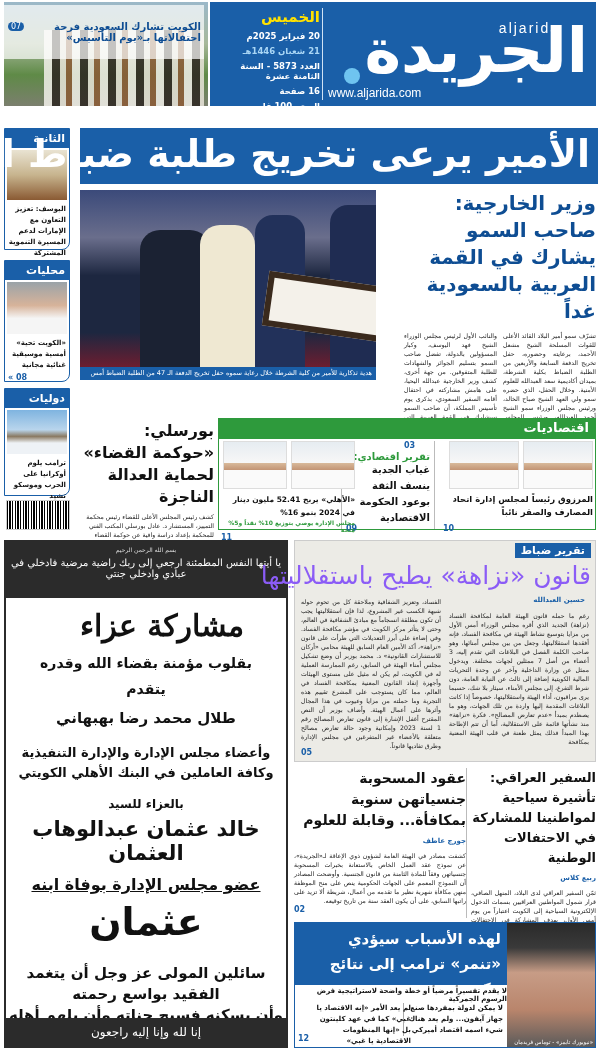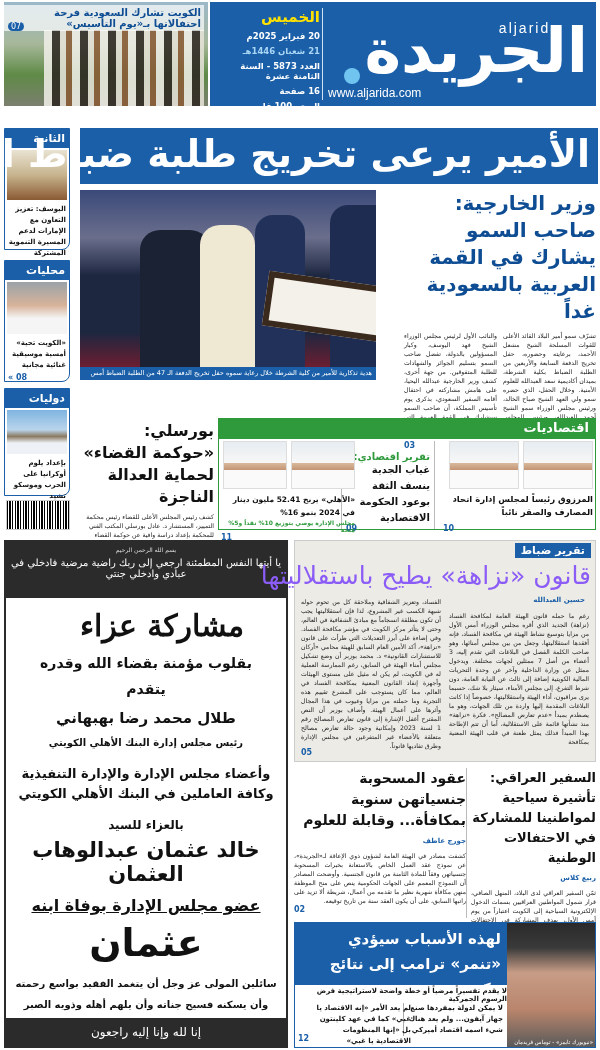--- a/index.html
+++ b/index.html
@@ -15,21 +15,21 @@
   #masthead .dot { position: absolute; left: 134px; top: 66px; width: 16px; height: 16px; border-radius: 50%; background: #6fc4f0; }
   #masthead .divider { position: absolute; left: 112px; top: 6px; width: 1px; height: 92px; background: #cfe2f5; }
   #masthead .dateblock { position: absolute; left: 4px; top: 6px; width: 106px; color: #fff; direction: rtl; text-align: right; }
   .dateblock .day { font-size: 15px; font-weight: bold; color: #ffe100; }
   .dateblock .line { font-size: 8.5px; font-weight: bold; margin-top: 5px; }
   .dateblock .hijri { color: #a9d6f5; }
 
   
   #top-photo { left: 4px; top: 2px; width: 204px; height: 104px; background: linear-gradient(180deg,#9bb8c9 0%,#a7b89a 40%,#5f8a47 70%,#7b7f6e 100%); }
   #top-photo .people { position:absolute; left:40px; top:28px; width:160px; height:76px; background: repeating-linear-gradient(90deg,#f2f0ea 0 8px,#2c2520 8px 16px,#e8e4da 16px 22px,#8b5a35 22px 28px); opacity:.85; }
-  #top-photo .caption { position:absolute; right:4px; top:3px; font-size: 10px; font-weight: bold; color: #0e4d93; background: rgba(255,255,255,.7); padding: 2px 3px; direction: rtl; }
+  #top-photo .caption { position:absolute; right:4px; top:3px; font-size: 10px; font-weight: bold; color: #0e4d93; background: rgba(255,255,255,.7); padding: 16px 3px; direction: rtl; }
   #top-photo .pageref { position:absolute; left:4px; top:20px; font-size: 8px; color:#fff; background:#1a5fa8; padding:0 3px; border-radius:6px; }
 
   
   .sidebox { left: 4px; width: 66px; border: 1px solid #1a5fa8; border-radius: 0 0 8px 0; }
   .sidebox .head { background: #1a5fa8; color:#fff; font-size: 11px; font-weight: bold; text-align: right; padding: 3px 4px; direction: rtl; }
   .sidebox .img { height: 50px; margin: 2px; }
   .sidebox .txt { font-size: 7px; font-weight: bold; line-height: 11px; padding: 2px 3px; direction: rtl; text-align: right; color:#111; }
   .sidebox .ref { font-size: 8px; color:#1a5fa8; font-weight:bold; padding: 0 3px 2px; }
 
   
@@ -75,21 +75,21 @@
   #condolence .calligraphy { font-size: 30px; font-family: "DejaVu Serif", serif; margin-top: 10px; padding-left: 32px; }
   #condolence .l1 { font-size: 14px; margin-top: 12px; }
   #condolence .l2 { font-size: 14px; margin-top: 10px; }
   #condolence .l3 { font-size: 15px; margin-top: 12px; }
   #condolence .l4 { font-size: 10px; margin-top: 10px; }
   #condolence .l5 { font-size: 13px; margin-top: 16px; line-height: 20px; }
   #condolence .l6 { font-size: 12px; margin-top: 14px; }
   #condolence .l7 { font-size: 21px; margin-top: 6px; }
   #condolence .l8 { font-size: 16px; margin-top: 10px; text-decoration: underline; }
   #condolence .l9 { font-size: 38px; margin-top: 6px; }
-  #condolence .l10 { font-size: 10px; margin-top: 8px; line-height: 21px; }
+  #condolence .l10 { font-size: 15px; margin-top: 19px; line-height: 21px; }
 
   
   #local { left: 294px; top: 540px; width: 302px; height: 222px; background:#ecebe6; border:1px solid #ccc; }
   #local .tag { position:absolute; right:4px; top:2px; background:#1a5fa8; color:#fff; font-size: 11px; font-weight: bold; padding: 1px 6px; direction: rtl; }
   #local .title { position:absolute; right:4px; top:20px; font-size: 25px; font-weight: normal; color:#8b5cf6; direction: rtl; white-space: nowrap; }
   #local .byline { position:absolute; right:10px; top:55px; font-size: 7px; color:#1a5fa8; font-weight:bold; direction:rtl; }
   #local .colR { position:absolute; right:6px; top:70px; width: 140px; font-size: 6.2px; line-height: 9px; direction: rtl; text-align: justify; color:#222;}
   #local .colL { position:absolute; left:6px; top:56px; width: 140px; font-size: 6.2px; line-height: 9px; direction: rtl; text-align: justify; color:#222;}
 
   #contracts { left: 294px; top: 768px; width: 172px; height: 150px; }
@@ -143,21 +143,21 @@
 </div>
 <div class="abs sidebox" style="top:260px;height:122px;">
   <div class="head">محليات</div>
   <div class="img photo" style="height:52px;background:linear-gradient(180deg,#9aa3a8 0%,#d7b39a 45%,#f5f5f5 70%);"></div>
   <div class="txt">«الكويت تحية» أمسية موسيقية غنائية مجانية</div>
   <div class="ref">« 08</div>
 </div>
 <div class="abs sidebox" style="top:388px;height:108px;">
   <div class="head">دوليات</div>
   <div class="img photo" style="height:44px;background:linear-gradient(180deg,#7fb4e0 0%,#b9d5ec 45%,#8a7a62 60%,#eef2f6 75%);"></div>
-  <div class="txt">بإعداد يلوم أوكرانيا على الحرب وموسكو تشيد</div>
+  <div class="txt">ترامب يلوم أوكرانيا على الحرب وموسكو تشيد</div>
   <div class="ref">« 14</div>
 </div>
 <div class="abs barcode"></div>
 
 <div id="headline-bar" class="abs">
   <span>الأمير يرعى تخريج طلبة ضباط الشرطة</span>
 </div>
 
 <div id="main-photo" class="abs photo">
   <div class="f1"></div>
@@ -211,21 +211,20 @@
 
 <div id="condolence" class="abs">
   <div class="top">
     <div class="bismillah">بسم الله الرحمن الرحيم</div>
     <div class="verse">يا أيتها النفس المطمئنة ارجعي إلى ربك راضية مرضية فادخلي في عبادي وادخلي جنتي</div>
   </div>
   <div class="c calligraphy">مشاركة عزاء</div>
   <div class="c l1">بقلوب مؤمنة بقضاء الله وقدره</div>
   <div class="c l2">يتقدم</div>
   <div class="c l3">طلال محمد رضا بهبهاني</div>
-  <div class="c l4">رئيس مجلس إدارة البنك الأهلي الكويتي</div>
   <div class="c l5">
     <div>وأعضاء مجلس الإدارة والإدارة التنفيذية</div>
     <div>وكافة العاملين في البنك الأهلي الكويتي</div>
   </div>
   <div class="c l6">بالعزاء للسيد</div>
   <div class="c l7">خالد عثمان عبدالوهاب العثمان</div>
   <div class="c l8">عضو مجلس الإدارة بوفاة ابنه</div>
   <div class="c l9">عثمان</div>
   <div class="c l10">
     <div>سائلين المولى عز وجل أن يتغمد الفقيد بواسع رحمته</div>

